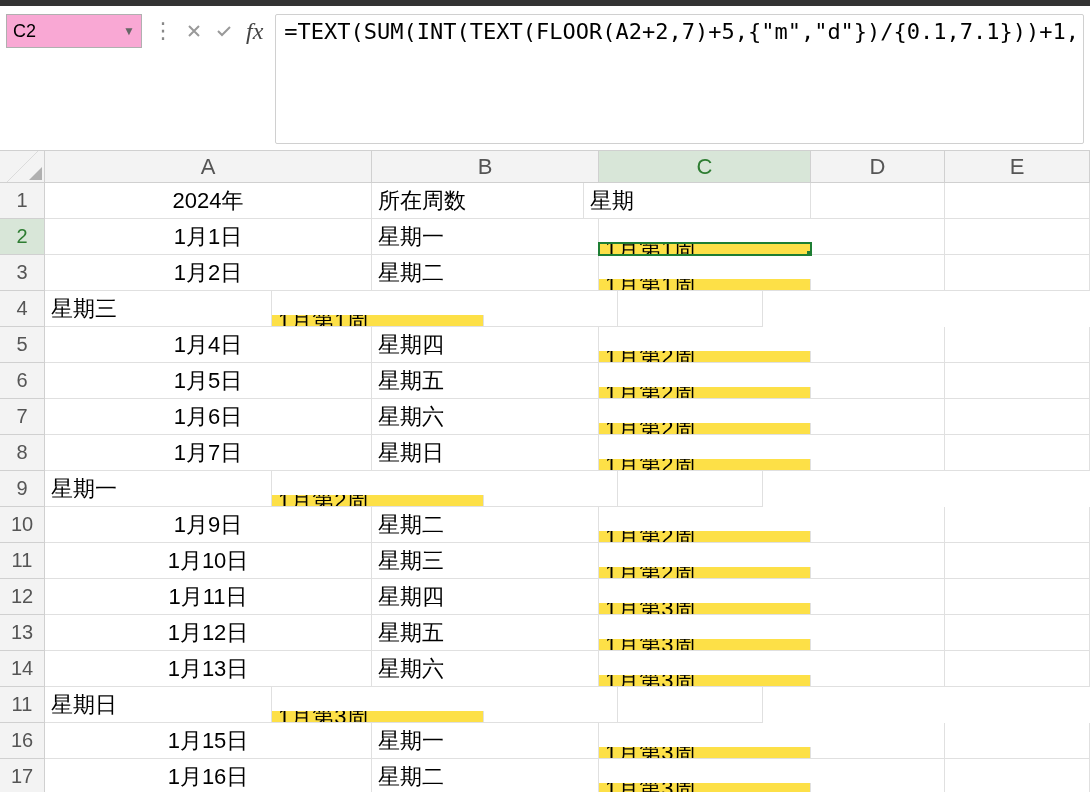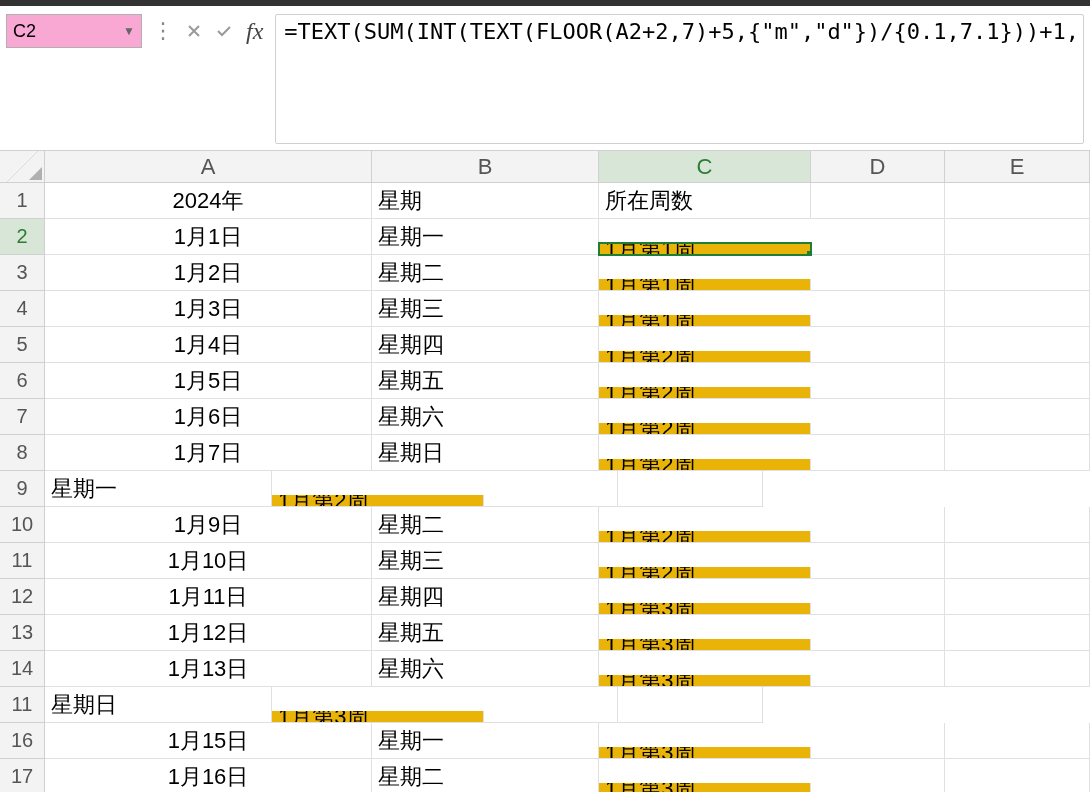--- a/index.html
+++ b/index.html
@@ -165,21 +165,21 @@
       align-items: center;
       padding: 0 6px;
       font-size: 22px;
       overflow: hidden;
       white-space: nowrap;
     }
     .cell.col-a { justify-content: center; }
     .cell.col-b { justify-content: flex-start; }
     .cell.col-c { justify-content: flex-start; }
     .highlight {
-      background: #eab308;
+      background: #fde047;
       margin-top: 24px;
     }
     .selected-cell {
       outline: 2px solid #1e7e34;
       outline-offset: -1px;
       z-index: 2;
       position: relative;
     }
     .selected-cell::after {
       content: '';
@@ -231,22 +231,22 @@
     <div class="col-header col-a">A</div>
     <div class="col-header col-b">B</div>
     <div class="col-header col-c active">C</div>
     <div class="col-header col-d">D</div>
     <div class="col-header col-e">E</div>
   </div>
   <div id="rows-container">
       <div class="row">
         <div class="row-header">1</div>
         <div class="cell col-a">2024年</div>
+        <div class="cell col-c">所在周数</div>
         <div class="cell col-b">星期</div>
-        <div class="cell col-c">所在周数</div>
         <div class="cell col-d"></div>
         <div class="cell col-e"></div>
       </div>
       <div class="row">
         <div class="row-header active">2</div>
         <div class="cell col-a">1月1日</div>
         <div class="cell col-b">星期一</div>
         <div class="cell col-c highlight selected-cell">1月第1周</div>
         <div class="cell col-d"></div>
         <div class="cell col-e"></div>
@@ -254,21 +254,20 @@
       <div class="row">
         <div class="row-header">3</div>
         <div class="cell col-a">1月2日</div>
         <div class="cell col-b">星期二</div>
         <div class="cell col-c highlight">1月第1周</div>
         <div class="cell col-d"></div>
         <div class="cell col-e"></div>
       </div>
       <div class="row">
         <div class="row-header">4</div>
-        <div class="cell col-a">1月3日</div>
         <div class="cell col-b">星期三</div>
         <div class="cell col-c highlight">1月第1周</div>
         <div class="cell col-d"></div>
         <div class="cell col-e"></div>
       </div>
       <div class="row">
         <div class="row-header">5</div>
         <div class="cell col-a">1月4日</div>
         <div class="cell col-b">星期四</div>
         <div class="cell col-c highlight">1月第2周</div>

